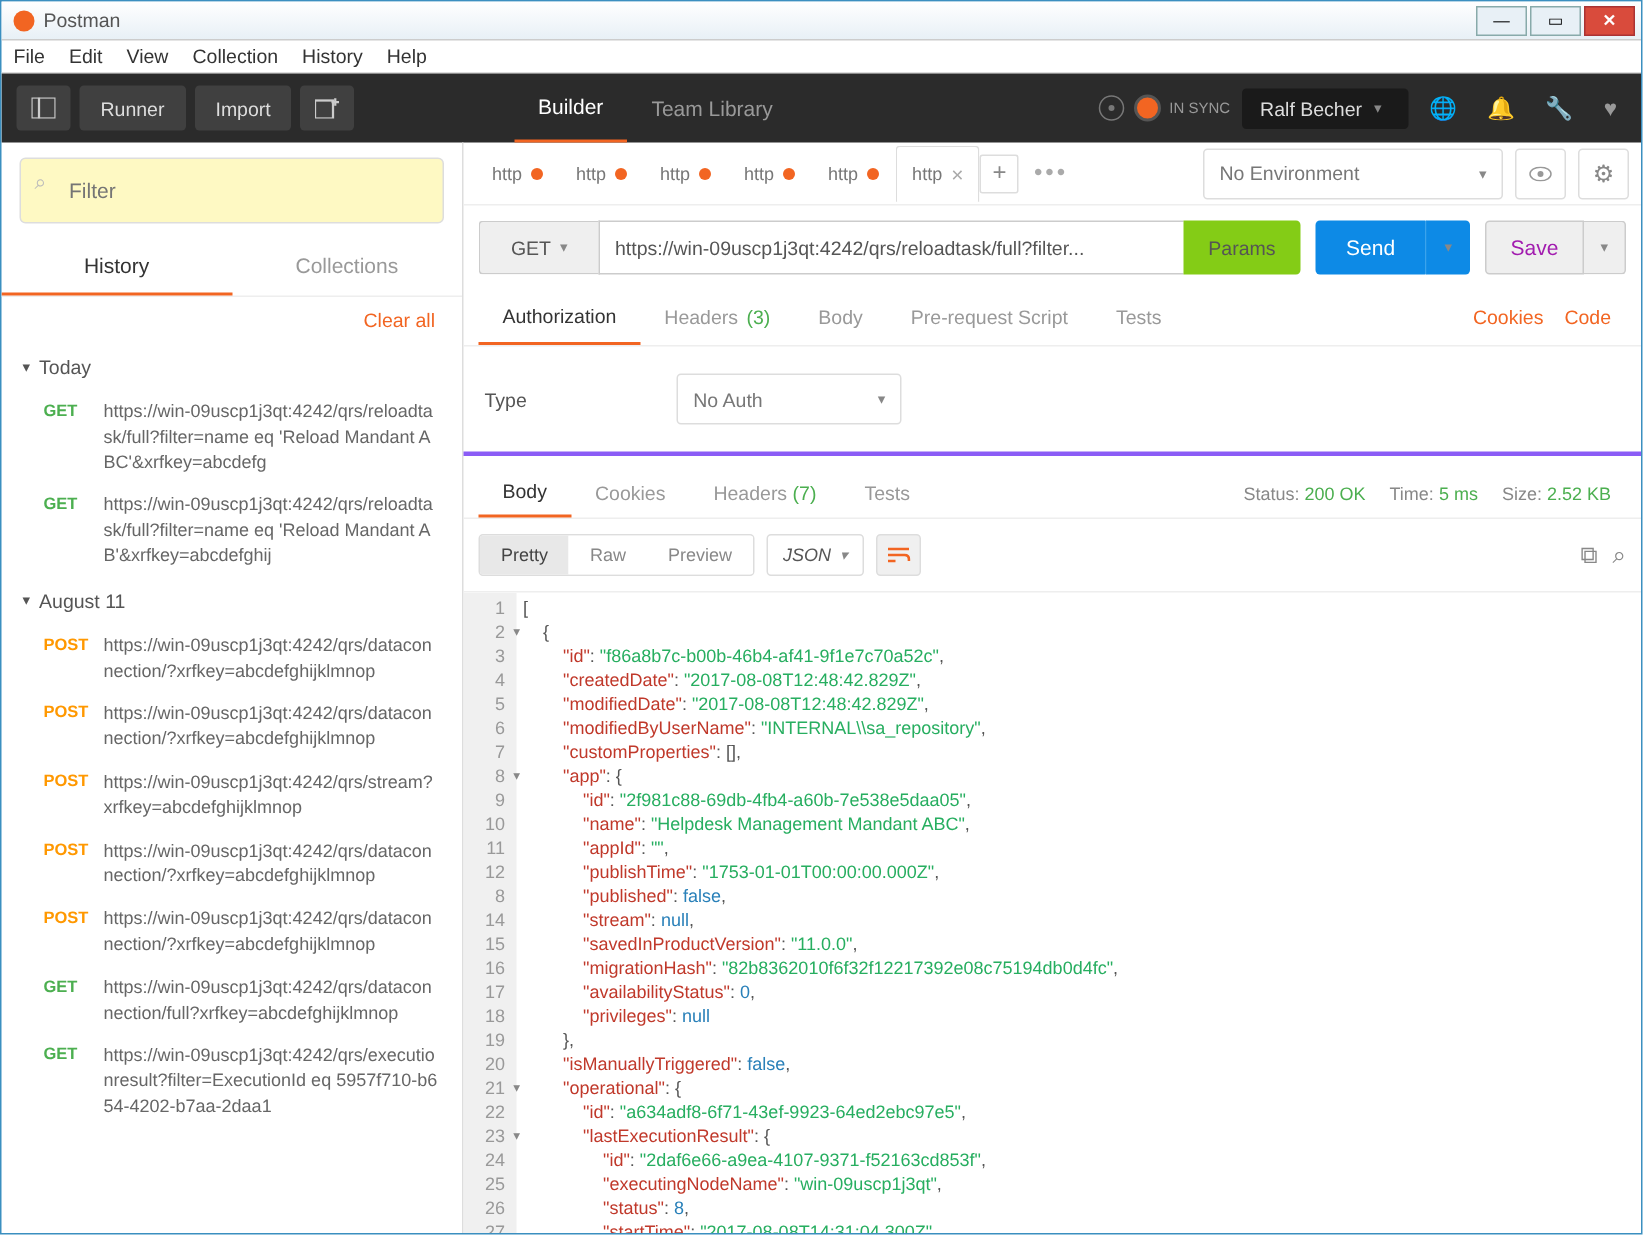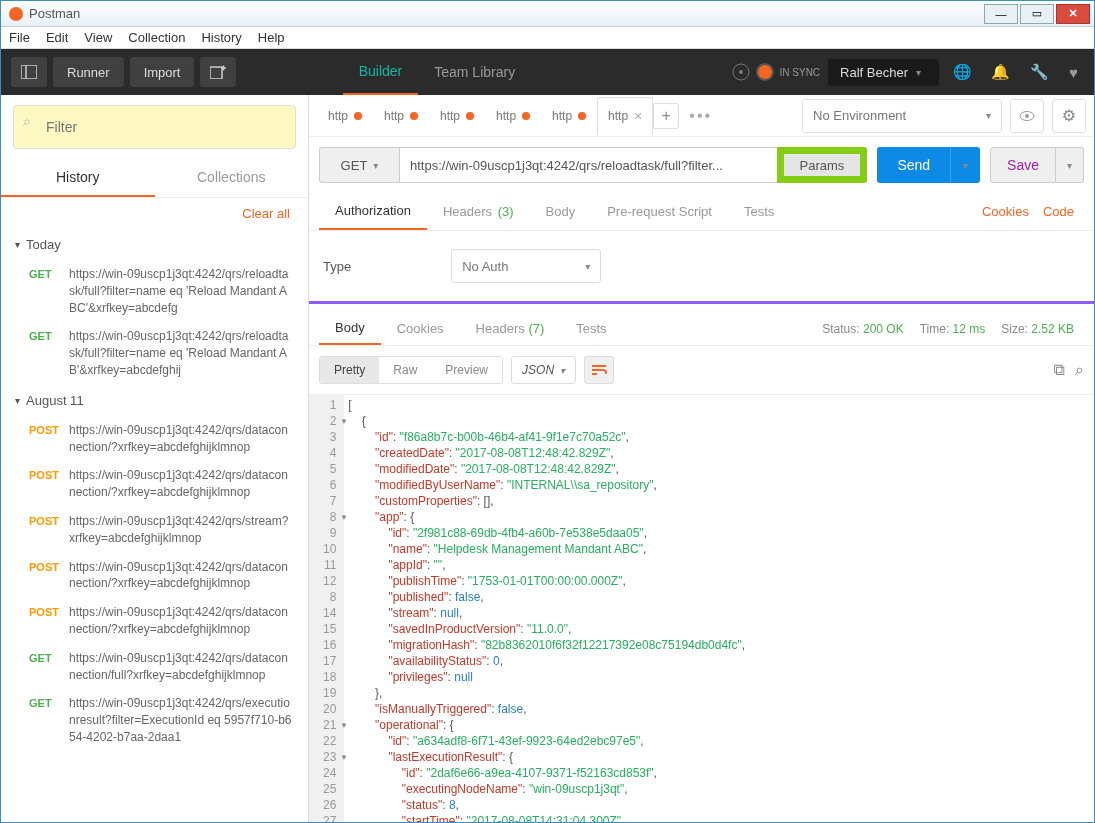--- a/index.html
+++ b/index.html
@@ -10,21 +10,21 @@
 .titlebar .winbtns{margin-left:auto;display:flex;}
 .titlebar .winbtn{width:34px;height:20px;border:1px solid #8aa;margin-left:2px;display:flex;align-items:center;justify-content:center;font-size:11px;background:#e8f0f6;}
 .titlebar .winbtn.close{background:#d94b3c;color:#fff;font-weight:bold;border-color:#a33;}
 .menubar{height:22px;display:flex;align-items:center;padding:0 8px;font-size:13px;color:#333;border-bottom:1px solid #ddd;}
 .menubar span{margin-right:16px;cursor:pointer;}
 .toolbar{height:46px;background:#2b2b2b;display:flex;align-items:center;padding:0 10px;}
 .tb-btn{height:30px;background:#404040;color:#ddd;border:none;padding:0 14px;font-size:13px;border-radius:3px;margin-right:6px;display:flex;align-items:center;justify-content:center;cursor:pointer;}
 .tb-btn.square{width:36px;padding:0;}
 .tb-center{margin:0 auto;display:flex;align-items:center;height:46px;}
 .tb-tab{color:#999;font-size:14px;padding:0 16px;height:46px;display:flex;align-items:center;}
-.tb-tab.active{color:#14b8a6;border-bottom:2px solid #f26522;}
+.tb-tab.active{color:#ffffff;border-bottom:2px solid #f26522;}
 .tb-right{display:flex;align-items:center;gap:8px;margin-left:auto;}
 .sync-badge{display:flex;align-items:center;gap:6px;color:#999;font-size:10px;}
 .sync-circle{width:18px;height:18px;border-radius:50%;background:#f26522;border:2px solid #555;}
 .user-btn{background:#1a1a1a;color:#ddd;padding:6px 18px 6px 12px;border-radius:3px;font-size:13px;display:flex;align-items:center;gap:8px;}
 .top-icon{color:#999;font-size:15px;padding:0 6px;}
 .content{display:flex;height:calc(823px - 26px - 22px - 46px - 2px);}
 .sidebar{width:308px;border-right:1px solid #ddd;display:flex;flex-direction:column;}
 .filter-wrap{padding:10px 12px;}
 .filter-input{width:100%;height:44px;border:1px solid #ddd;border-radius:4px;padding:0 10px 0 32px;font-size:14px;color:#888;background:#fef9c3;}
 .filter-wrap{position:relative;}
@@ -47,21 +47,21 @@
 .req-tab .dot{width:8px;height:8px;border-radius:50%;background:#f26522;}
 .req-tab .close{color:#aaa;font-size:14px;}
 .add-tab{width:26px;height:26px;border:1px solid #ddd;display:flex;align-items:center;justify-content:center;color:#888;border-radius:2px;cursor:pointer;}
 .tab-more{color:#aaa;padding:0 10px;font-size:16px;letter-spacing:2px;}
 .env-wrap{margin-left:auto;display:flex;gap:8px;align-items:center;}
 .env-select{width:200px;height:34px;border:1px solid #ddd;border-radius:3px;padding:0 10px;font-size:13px;color:#777;display:flex;align-items:center;justify-content:space-between;}
 .icon-btn{width:34px;height:34px;border:1px solid #ddd;border-radius:3px;display:flex;align-items:center;justify-content:center;color:#888;cursor:pointer;}
 .req-row{display:flex;padding:10px;gap:0;}
 .method-select{width:80px;height:36px;background:#efefef;border:1px solid #ccc;border-right:none;border-radius:3px 0 0 3px;display:flex;align-items:center;justify-content:center;gap:6px;font-size:13px;color:#555;}
 .url-input{flex:1;height:36px;border:1px solid #ccc;border-right:none;padding:0 10px;font-size:13px;color:#555;white-space:nowrap;overflow:hidden;text-overflow:ellipsis;display:flex;align-items:center;}
-.params-btn{height:36px;padding:0 16px;border:7px solid #84cc16;background:#e5e5e5;font-size:13px;color:#555;border-radius:0 3px 3px 0;}
+.params-btn{height:36px;padding:0 16px;border:1px solid #84cc16;background:#84cc16;font-size:13px;color:#555;border-radius:0 3px 3px 0;}
 .send-btn{height:36px;padding:0 20px;background:#0d8ae6;color:#fff;border:none;font-size:14px;border-radius:3px 0 0 3px;margin-left:10px;font-weight:500;}
 .send-drop{width:30px;height:36px;background:#0d8ae6;border-left:1px solid #3ba3ec;color:#fff;border-radius:0 3px 3px 0;display:flex;align-items:center;justify-content:center;}
 .save-btn{height:36px;padding:0 16px;background:#efefef;border:1px solid #ccc;font-size:14px;color:#a21caf;border-radius:3px 0 0 3px;margin-left:10px;}
 .save-drop{width:28px;height:36px;background:#efefef;border:1px solid #ccc;border-left:none;border-radius:0 3px 3px 0;display:flex;align-items:center;justify-content:center;color:#888;}
 .req-subtabs{display:flex;padding:0 10px;border-bottom:1px solid #eee;align-items:center;}
 .sub-tab{padding:10px 16px;font-size:13px;color:#999;cursor:pointer;}
 .sub-tab.active{color:#333;border-bottom:2px solid #f26522;}
 .sub-tab .count{color:#4caf50;margin-left:2px;}
 .cookies-code{margin-left:auto;display:flex;gap:14px;padding-right:10px;}
 .cookies-code span{color:#f26522;font-size:13px;cursor:pointer;}
@@ -300,21 +300,21 @@
     <div class="resp-tabs">
       <div class="resp-tab active">Body</div>
       <div class="resp-tab">Cookies</div>
       <div class="resp-tab">
         <span>Headers</span>
         <span class="count">(7)</span>
       </div>
       <div class="resp-tab">Tests</div>
       <div class="resp-status">
         <span><span>Status:</span> <span class="val">200 OK</span></span>
-        <span><span>Time:</span> <span class="val">12 ms</span></span>
+        <span><span>Time:</span> <span class="val">5 ms</span></span>
         <span><span>Size:</span> <span class="val">2.52 KB</span></span>
       </div>
     </div>
 
     <div class="view-row">
       <div class="view-group">
         <button class="view-btn active">Pretty</button>
         <button class="view-btn">Raw</button>
         <button class="view-btn">Preview</button>
       </div>

